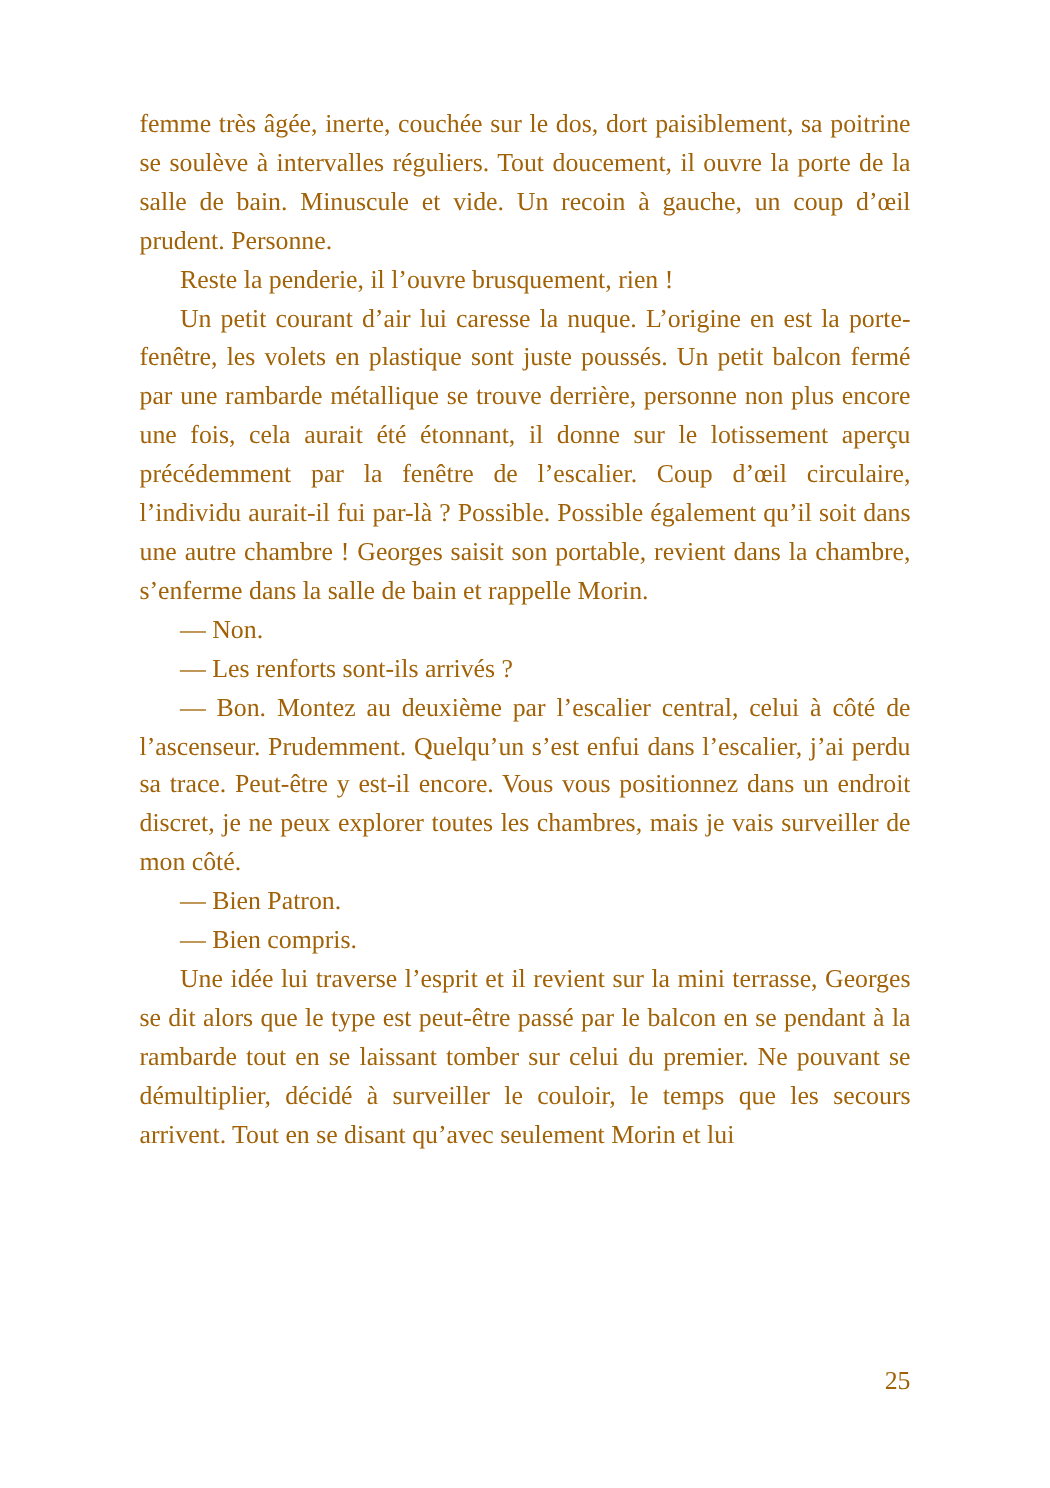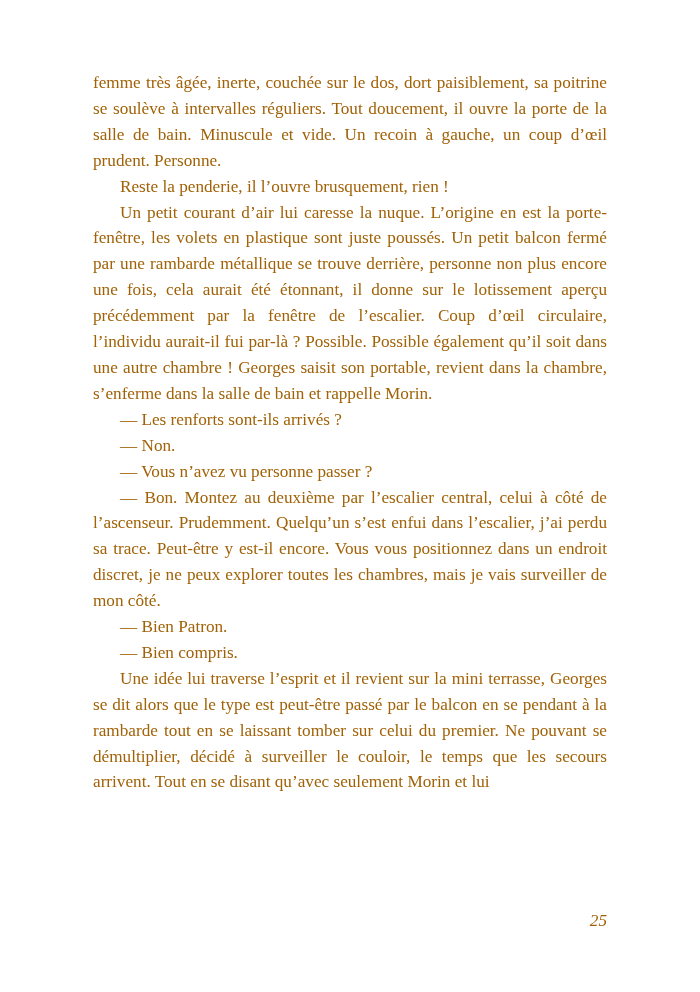--- a/index.html
+++ b/index.html
@@ -53,42 +53,40 @@
   }
 
   .folio {
     position: absolute;
     left: 93px;
     top: 908px;
     width: 514px;
     font-size: 17.2px;
     line-height: 25.9px;
     text-align: right;
-    font-style: italic;
   }
 </style>
 </head>
 <body>
 
 <div class="page">
 
   <div class="text-block">
 
     <p class="para cont">femme très âgée, inerte, couchée sur le dos, dort paisiblement, sa poitrine se soulève à intervalles réguliers. Tout doucement, il ouvre la porte de la salle de bain. Minuscule et vide. Un recoin à gauche, un coup d’œil prudent. Personne.</p>
 
     <p class="para indent">Reste la penderie, il l’ouvre brusquement, rien !</p>
 
     <p class="para indent">Un petit courant d’air lui caresse la nuque. L’origine en est la porte-fenêtre, les volets en plastique sont juste poussés. Un petit balcon fermé par une rambarde métallique se trouve derrière, personne non plus encore une fois, cela aurait été étonnant, il donne sur le lotissement aperçu précédemment par la fenêtre de l’escalier. Coup d’œil circulaire, l’individu aurait-il fui par-là ? Possible. Possible également qu’il soit dans une autre chambre ! Georges saisit son portable, revient dans la chambre, s’enferme dans la salle de bain et rappelle Morin.</p>
 
 
+    <p class="para dialogue">— Non.</p>
+
     <p class="para dialogue">— Les renforts sont-ils arrivés ?</p>
 
-    <p class="para dialogue">— Non.</p>
-
-    <p class="para dialogue">— Vous n’avez vu personne passer ?</p>
 
 
     <p class="para dialogue">— Bon. Montez au deuxième par l’escalier central, celui à côté de l’ascenseur. Prudemment. Quelqu’un s’est enfui dans l’escalier, j’ai perdu sa trace. Peut-être y est-il encore. Vous vous positionnez dans un endroit discret, je ne peux explorer toutes les chambres, mais je vais surveiller de mon côté.</p>
 
     <p class="para dialogue">— Bien Patron.</p>
 
 
     <p class="para dialogue">— Bien compris.</p>
 
     <p class="para indent">Une idée lui traverse l’esprit et il revient sur la mini terrasse, Georges se dit alors que le type est peut-être passé par le balcon en se pendant à la rambarde tout en se laissant tomber sur celui du premier. Ne pouvant se démultiplier, décidé à surveiller le couloir, le temps que les secours arrivent. Tout en se disant qu’avec seulement Morin et lui</p>

